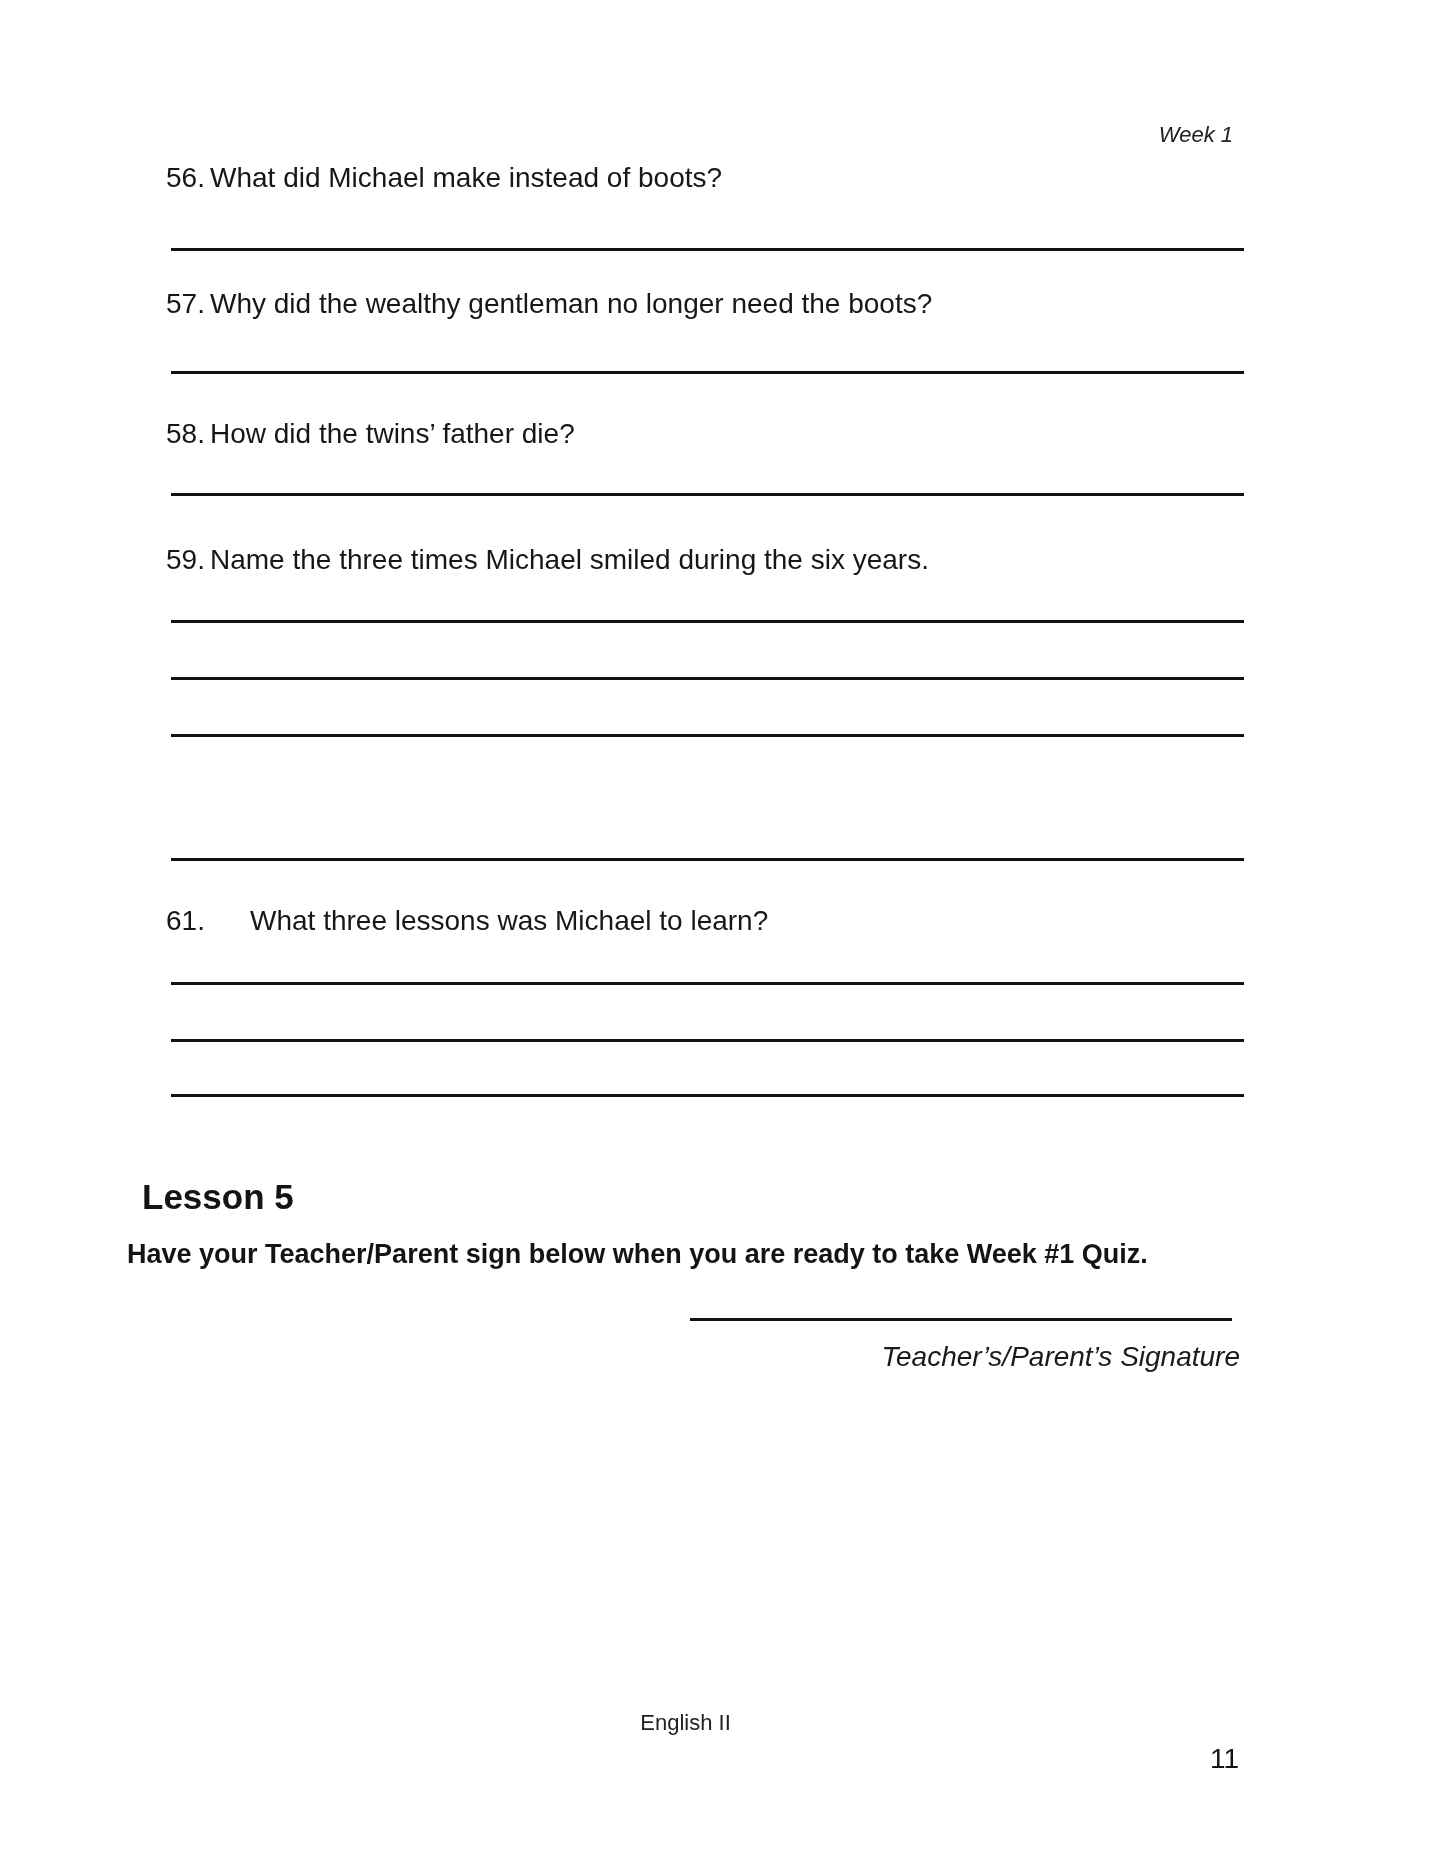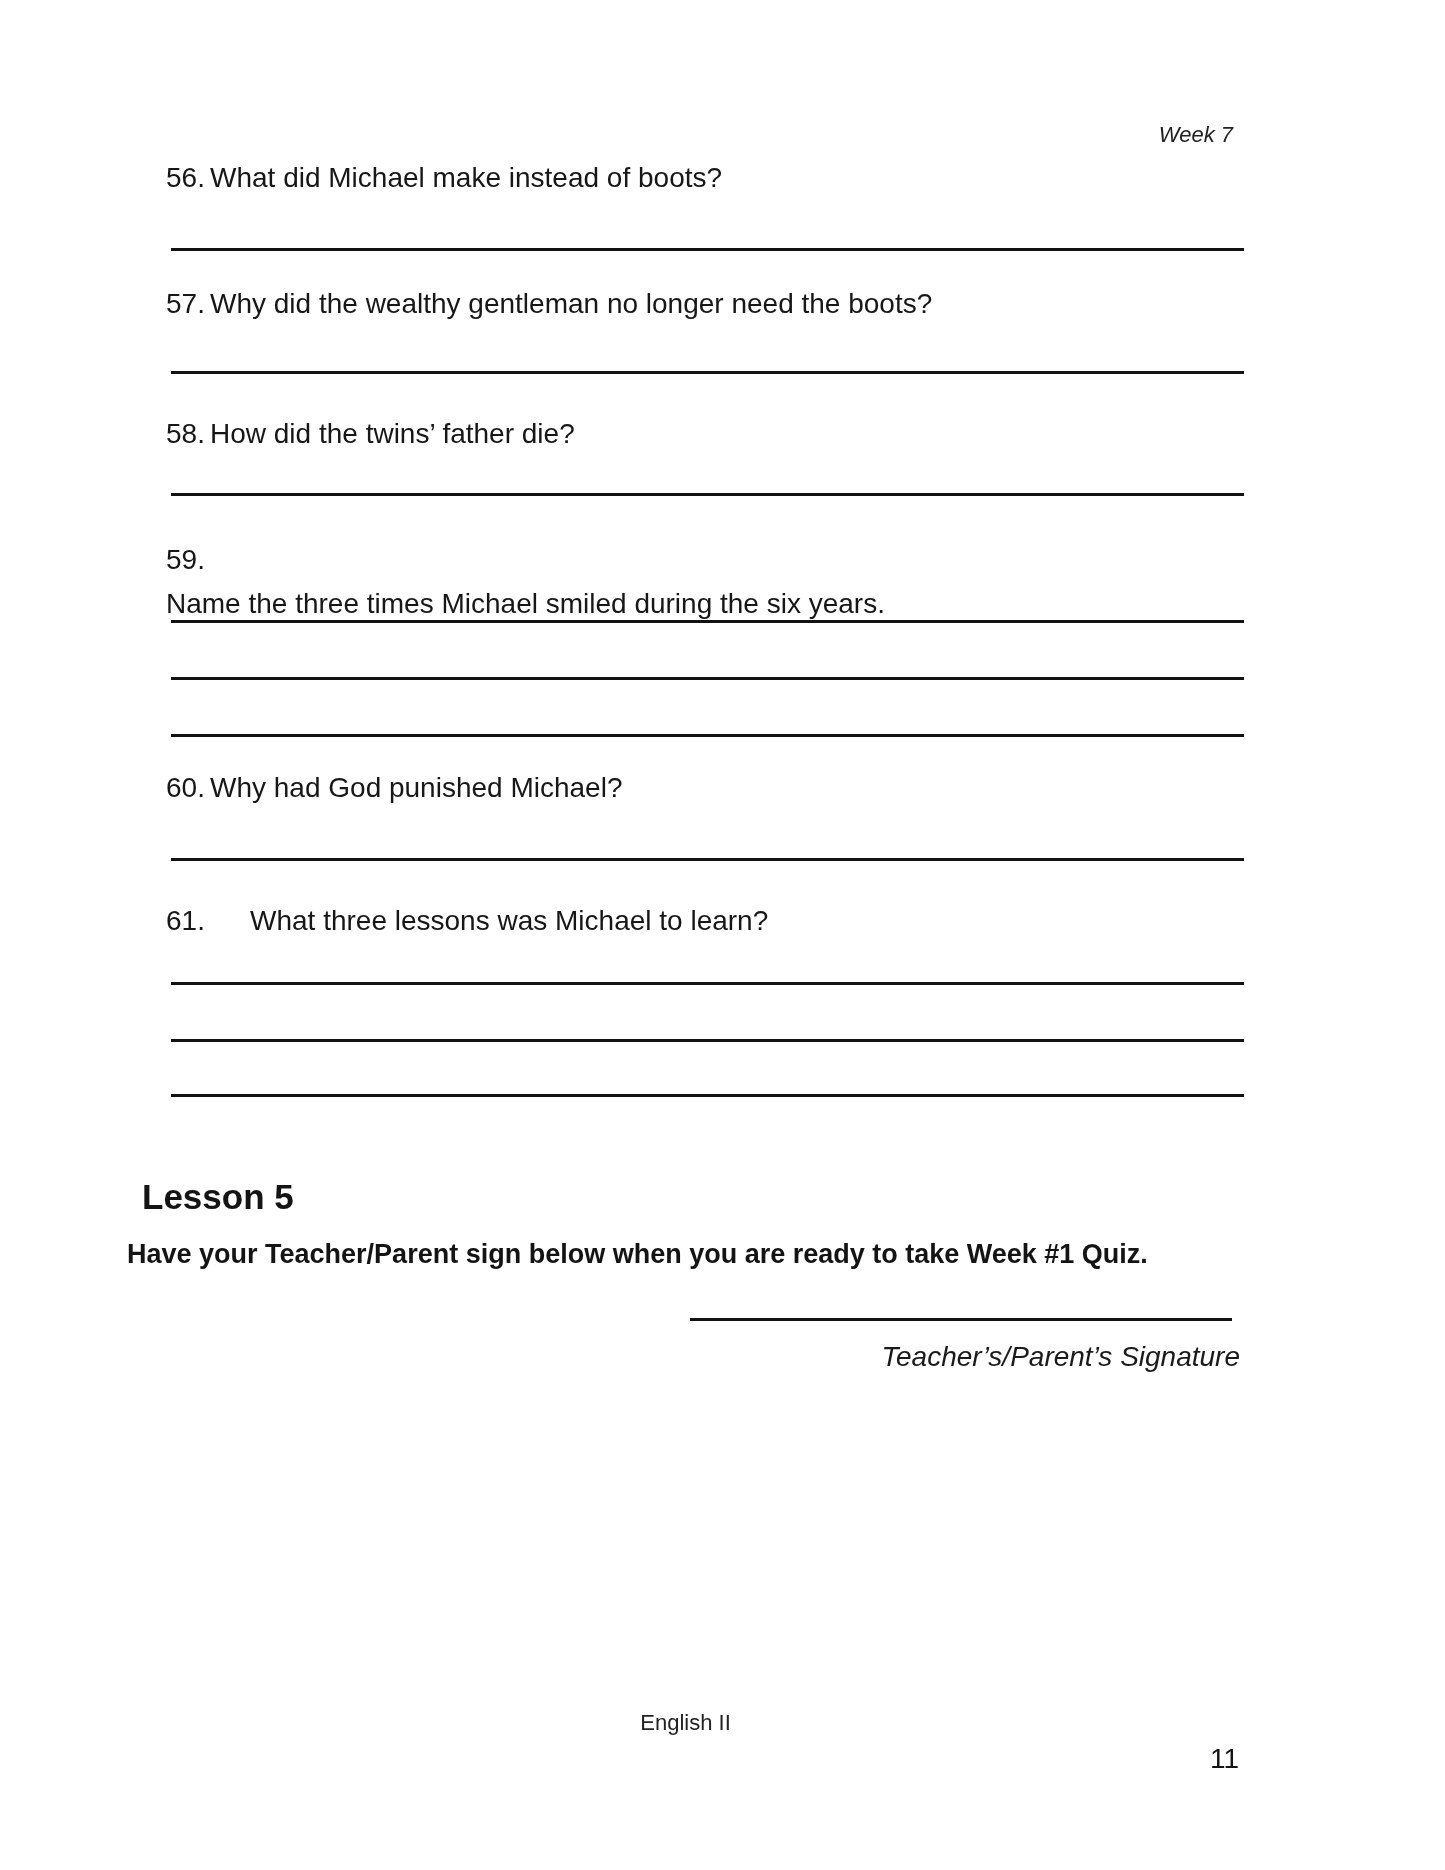--- a/index.html
+++ b/index.html
@@ -28,21 +28,21 @@
     font-size: 28px;
     line-height: 34px;
     color: #171717;
     margin-left: 39px;
   }
   .qnum { flex: 0 0 44px; }
   .qtext { flex: 1 1 auto; }
   .q56 { top: 161px; }
   .q57 { top: 287px; }
   .q58 { top: 417px; }
-  .q59 { top: 543px; flex-direction: column; }
+  .q59 { top: 543px; }
   .q60 { top: 771px; }
   .q61 { top: 904px; gap: 40px; }
   .answer-line {
     position: absolute;
     left: 171px;
     width: 1073px;
     height: 0;
     border-top: 3px solid #121212;
   }
   .l1  { top: 248px; }
@@ -106,21 +106,21 @@
     font-size: 28px;
     color: #141414;
     margin-top: 39px;
   }
 </style>
 </head>
 <body>
 
 <div class="page">
 
-  <div class="week-label">Week 7</div>
+  <div class="week-label">Week 1</div>
 
   <div class="question q56">
     <span class="qnum">56.</span>
     <span class="qtext">What did Michael make instead of boots?</span>
   </div>
   <div class="answer-line l1"></div>
 
   <div class="question q57">
     <span class="qnum">57.</span>
     <span class="qtext">Why did the wealthy gentleman no longer need the boots?</span>
@@ -134,24 +134,20 @@
   <div class="answer-line l3"></div>
 
   <div class="question q59">
     <span class="qnum">59.</span>
     <span class="qtext">Name the three times Michael smiled during the six years.</span>
   </div>
   <div class="answer-line l4a"></div>
   <div class="answer-line l4b"></div>
   <div class="answer-line l4c"></div>
 
-  <div class="question q60">
-    <span class="qnum">60.</span>
-    <span class="qtext">Why had God punished Michael?</span>
-  </div>
   <div class="answer-line l5"></div>
 
   <div class="question q61">
     <span class="qnum">61.</span>
     <span class="qtext">What three lessons was Michael to learn?</span>
   </div>
   <div class="answer-line l6a"></div>
   <div class="answer-line l6b"></div>
   <div class="answer-line l6c"></div>
 

